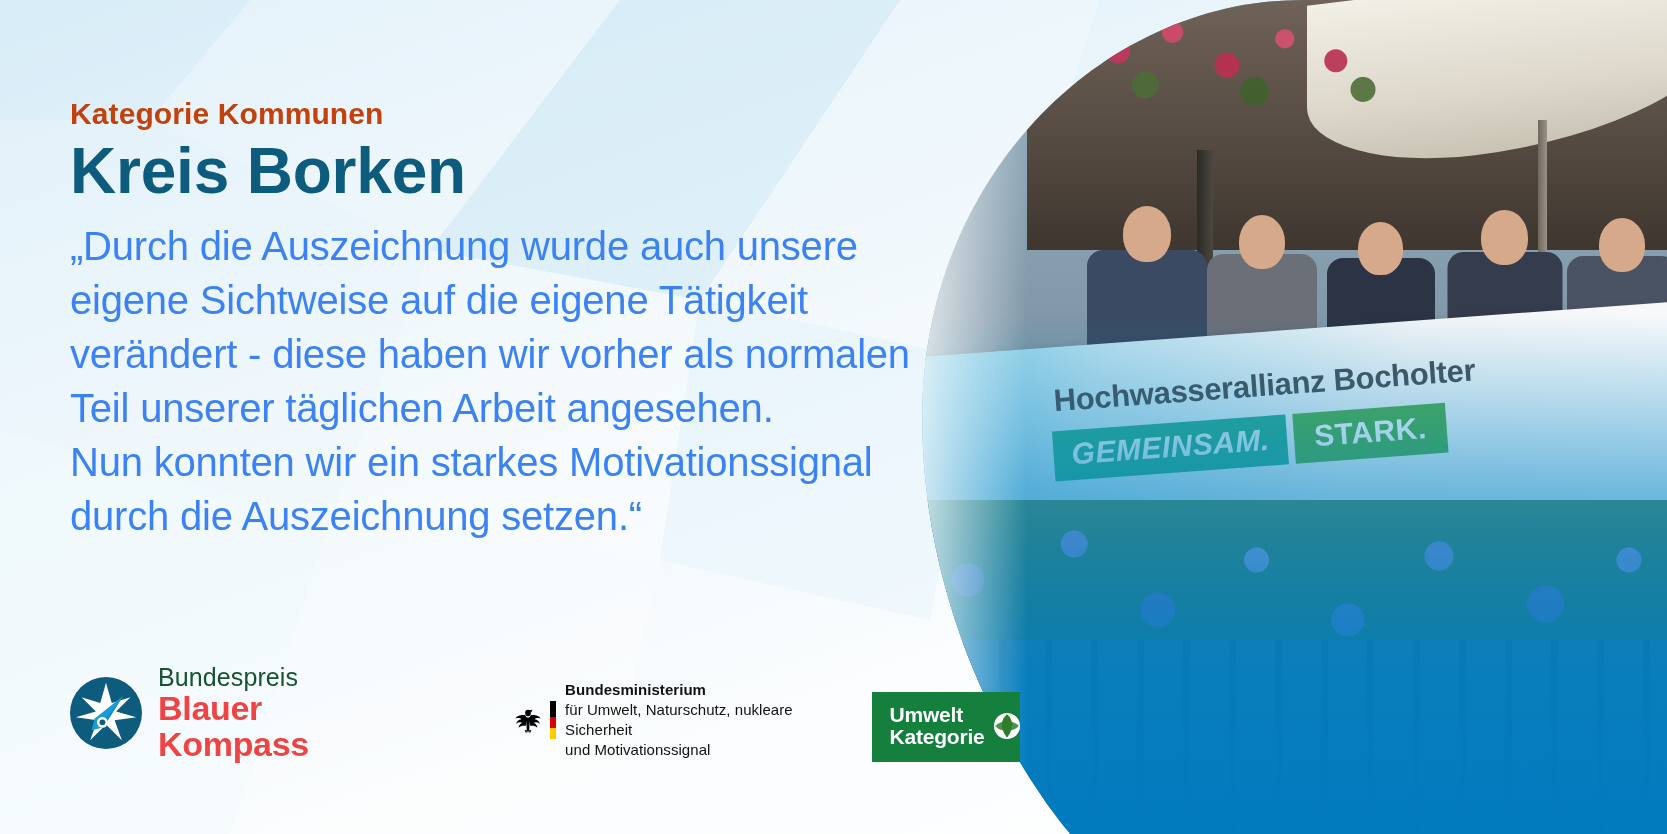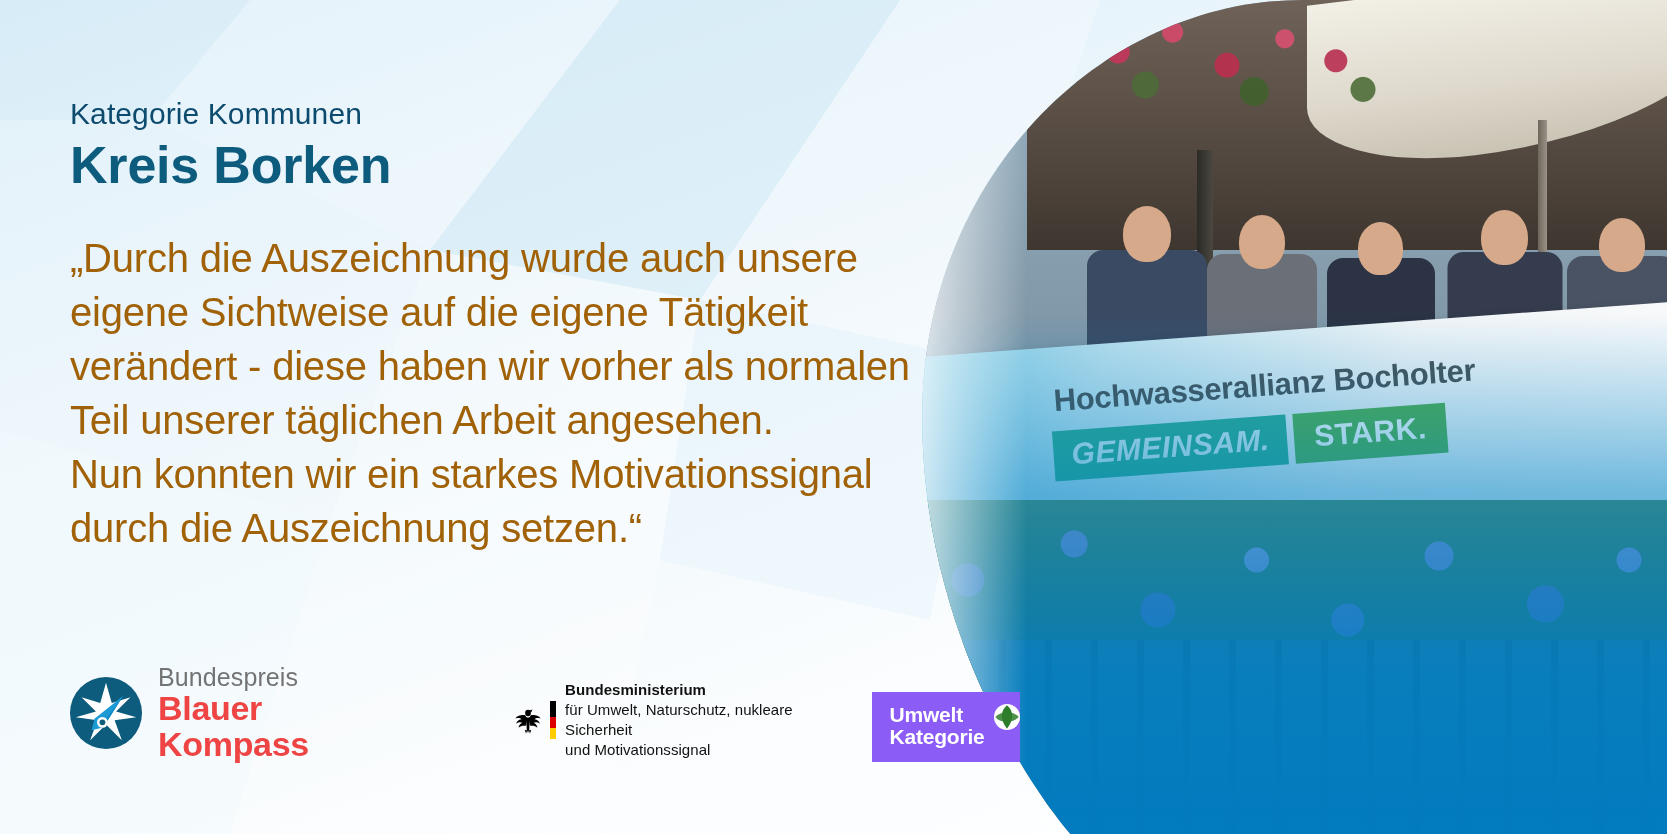--- a/index.html
+++ b/index.html
@@ -21,78 +21,78 @@
   .bg-poly { position:absolute; inset:0; }
 
   
   .content {
     position:absolute;
     left:70px; top:98px;
     width:1000px;
   }
   .kicker {
     font-size:30px;
-    font-weight:normal;
-    color:#0c4a6e;
+    font-weight:bold;
+    color:#c2410c;
     letter-spacing:.1px;
     line-height:1.05;
   }
   .title {
-    font-size:52px;
+    font-size:64px;
     font-weight:bold;
     color:#0d5b7d;
     line-height:1.12;
     margin-top:6px;
     letter-spacing:-.2px;
   }
   .quote {
-    margin-top:37px;
+    margin-top:12px;
     font-size:40px;
     line-height:1.35;
-    color:#a16207;
+    color:#3b82f6;
     font-weight:400;
     letter-spacing:-.2px;
     white-space:pre-line;
   }
 
   
   .logos {
     position:absolute;
     left:70px; bottom:72px;
     display:flex;
     align-items:flex-end;
     gap:0;
     width:950px;
   }
 
   .logo-bk { display:flex; align-items:center; gap:16px; }
   .bk-mark { width:72px; height:72px; flex:0 0 72px; }
   .bk-text { line-height:1.04; }
-  .bk-text .l1 { font-size:25px; color:#737373; font-weight:400; letter-spacing:.1px; }
+  .bk-text .l1 { font-size:25px; color:#14532d; font-weight:400; letter-spacing:.1px; }
   .bk-text .l2 { font-size:34px; color:#ef4444; font-weight:bold; letter-spacing:-.3px; margin-top:1px;}
 
   .logo-bmuv {
     display:flex; align-items:center; gap:9px;
     margin-left:135px;
     padding-bottom:2px;
   }
   .eagle { width:26px; height:28px; flex:0 0 26px; }
   .flagbar {
     width:6px; height:38px; flex:0 0 6px;
     background:linear-gradient(to bottom,#000 0 42%, #dd0000 42% 72%, #ffcc00 72% 100%);
   }
   .bmuv-text { font-size:15px; line-height:1.33; color:#111; letter-spacing:.05px; }
   .bmuv-text .b1 { font-weight:bold; }
 
   .logo-uba {
     margin-left:50px;
-    background:#8b5cf6;
+    background:#15803d;
     color:#fff;
     padding:12px 16px 13px 17px;
-    display:flex; gap:9px;
+    display:flex; align-items:center; gap:9px;
     min-width:145px;
   }
   .uba-text { font-size:21px; font-weight:bold; line-height:1.08; letter-spacing:-.2px; }
   .uba-mark { width:26px; height:26px; flex:0 0 26px; }
 
   
   .photo-panel {
     position:absolute;
     right:0; top:0;
     width:760px; height:834px;

